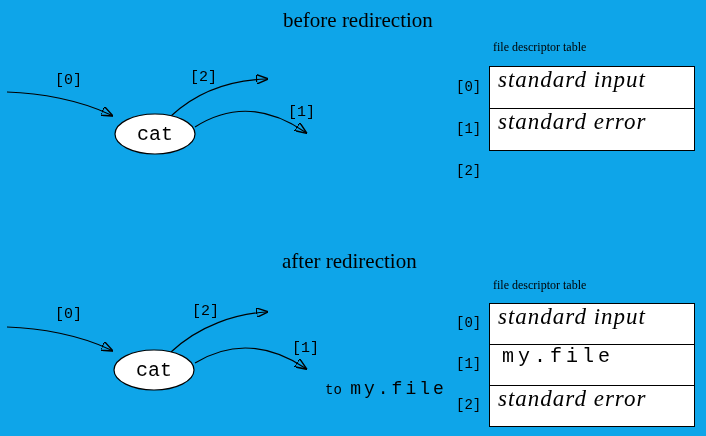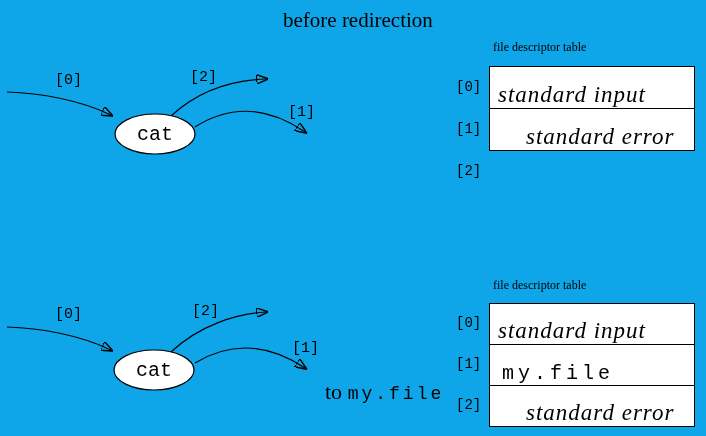--- a/index.html
+++ b/index.html
@@ -49,28 +49,28 @@
     border: 1px solid #000000;
     background: #ffffff;
   }
   .tbl-before { top: 66px; }
   .tbl-after  { top: 303px; }
 
   .fd-row {
     height: 40px;
     border-bottom: 1px solid #000000;
     display: flex;
-    align-items: flex-end;
+    align-items: flex-start;
     padding-left: 8px;
     box-sizing: content-box;
     white-space: nowrap;
     overflow: hidden;
   }
   .tbl-before .fd-row { height: 41px; }
-  .fd-row:last-child { border-bottom: none; margin-left: 28px; }
+  .fd-row:last-child { border-bottom: none; }
 
   .cell-italic {
     font-family: "Liberation Serif", serif;
     font-style: italic;
     font-size: 23px;
     letter-spacing: 1px;
   }
   .cell-mono {
     font-family: "Liberation Mono", monospace;
     font-size: 20px;
@@ -120,22 +120,22 @@
   .proc-before { left: 155px; top: 134px; }
   .proc-after  { left: 154px; top: 370px; }
 
   .annotation {
     position: absolute;
     left: 325px;
     top: 379px;
     white-space: nowrap;
   }
   .annot-to {
-    font-family: Liberation Serif, serif;
-    font-size: 22px;
+    font-family: Liberation Mono, monospace;
+    font-size: 14px;
   }
   .annot-file {
     font-family: "Liberation Mono", monospace;
     font-size: 18px;
     letter-spacing: 3px;
   }
 </style>
 </head>
 <body>
 
@@ -153,20 +153,21 @@
     <path d="M 195 127 C 228 106, 264 104, 305 132" marker-end="url(#ah)"></path>
     <ellipse cx="155" cy="134" rx="40" ry="20"></ellipse>
 
     <path d="M 7 327 C 40 328, 80 335, 111 350" marker-end="url(#ah)"></path>
     <path d="M 171 352 C 200 325, 236 314, 266 312" marker-end="url(#ah)"></path>
     <path d="M 195 363 C 228 343, 264 341, 305 368" marker-end="url(#ah)"></path>
     <ellipse cx="154" cy="370" rx="40" ry="20"></ellipse>
   </svg>
 
   <div class="section-title title-before">before redirection</div>
+  <div class="section-title title-after">after redirection</div>
 
   <div class="arrow-label lbl-b-fd0">[0]</div>
   <div class="arrow-label lbl-b-fd2">[2]</div>
   <div class="arrow-label lbl-b-fd1">[1]</div>
   <div class="process-label proc-before">cat</div>
 
   <div class="arrow-label lbl-a-fd0">[0]</div>
   <div class="arrow-label lbl-a-fd2">[2]</div>
   <div class="arrow-label lbl-a-fd1">[1]</div>
   <div class="process-label proc-after">cat</div>

